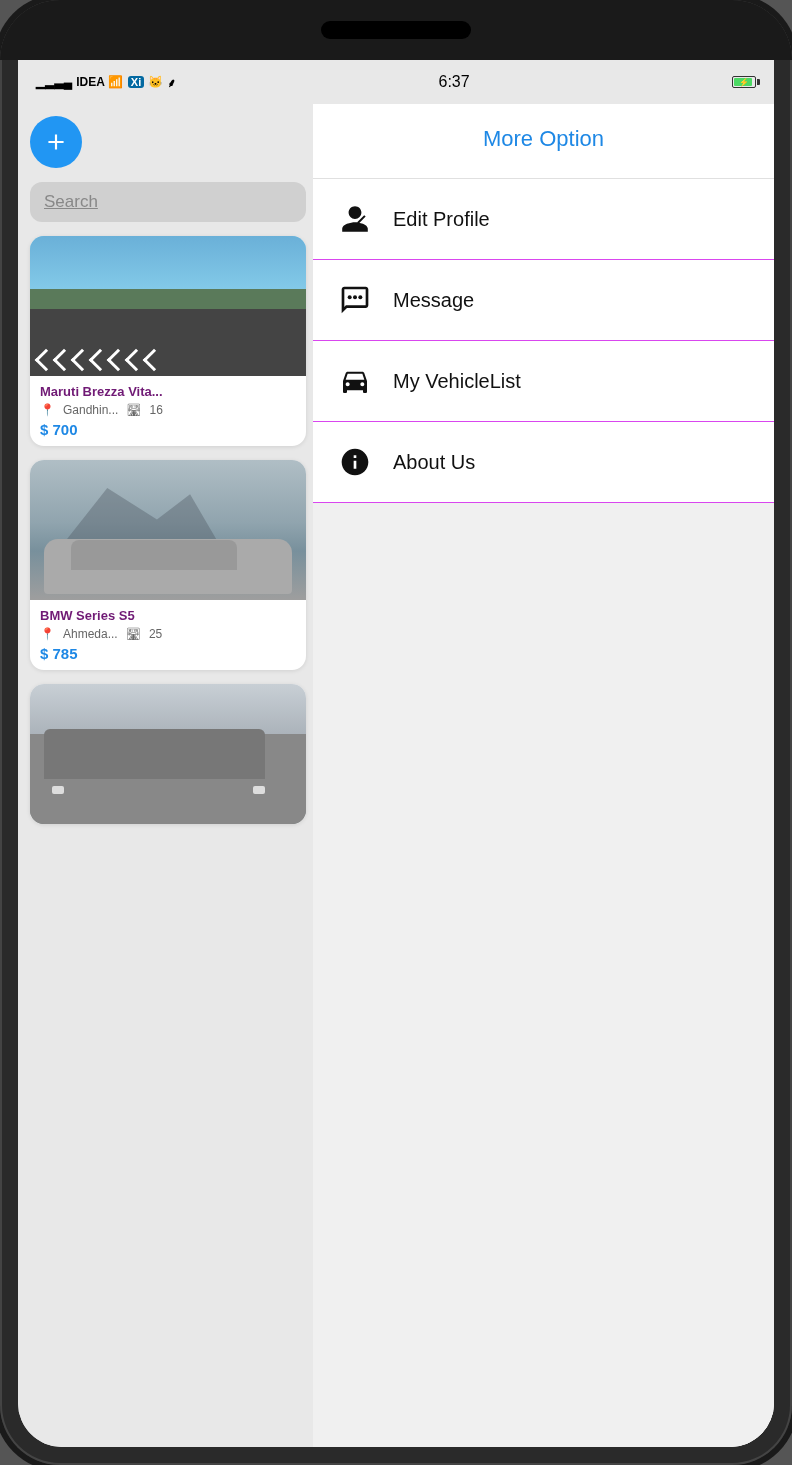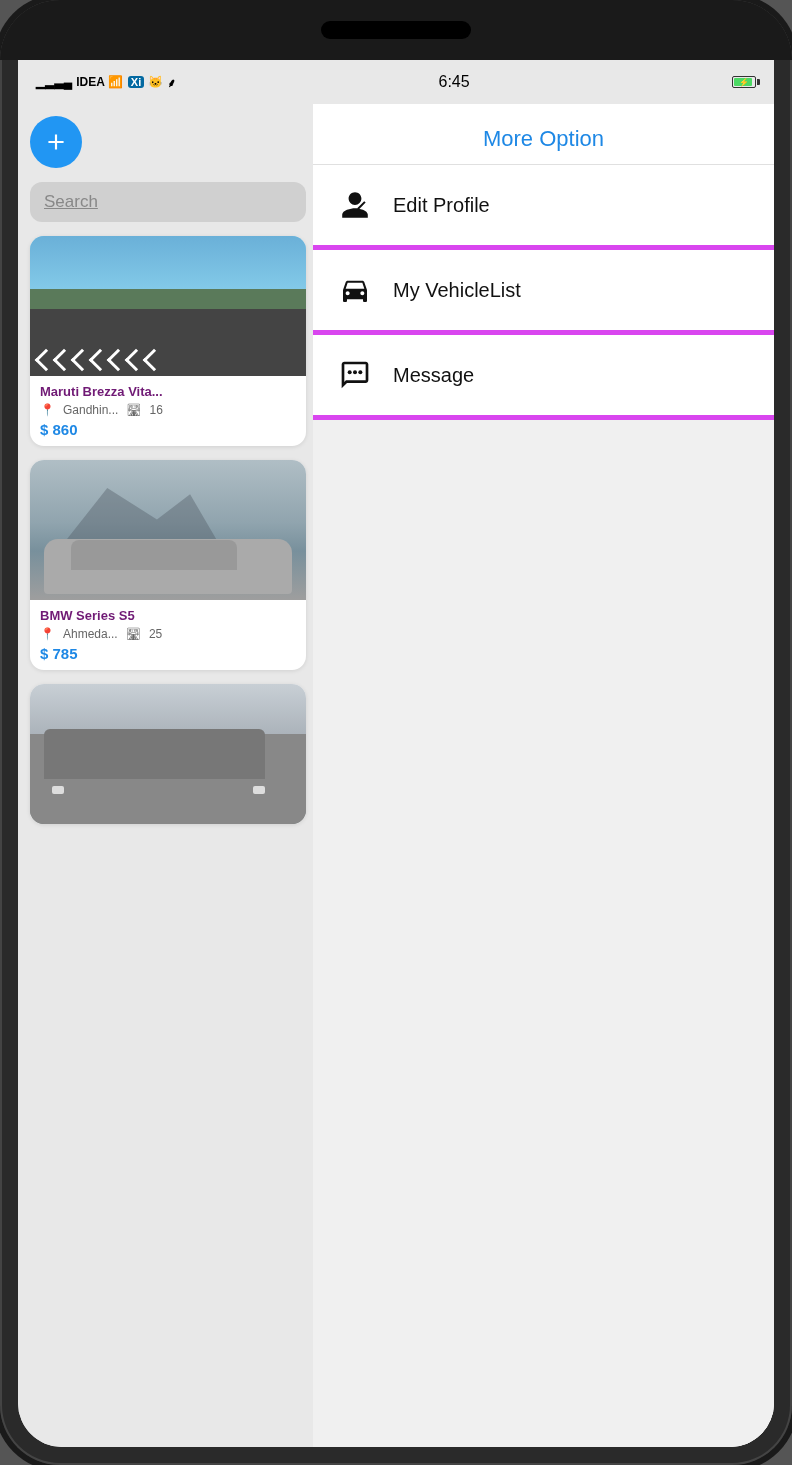--- a/index.html
+++ b/index.html
@@ -203,34 +203,34 @@
       position: absolute;
       top: 0;
       right: 0;
       width: calc(100% - 295px);
       bottom: 0;
       background: #fff;
       display: flex;
       flex-direction: column;
     }
     .menu-header {
-      padding: 22px 16px 12px;
+      padding: 22px 16px 26px;
       text-align: center;
       border-bottom: 1px solid #e0e0e0;
     }
     .menu-title {
       font-size: 22px;
       color: #1E88E5;
       font-weight: 500;
     }
     .menu-item {
       display: flex;
       align-items: center;
       padding: 22px 24px;
-      border-bottom: 5px solid #d946ef;
+      border-bottom: 1px solid #d946ef;
       cursor: pointer;
       gap: 20px;
     }
     .menu-icon {
       width: 36px;
       height: 36px;
       display: flex;
       align-items: center;
       justify-content: center;
       flex-shrink: 0;
@@ -261,21 +261,21 @@
 
     <div class="status-bar">
       <div class="status-left">
         <span>▁▂▃▄</span>
         <span>IDEA</span>
         <span>📶</span>
         <span style="background:#0369a1;color:#fff;border-radius:3px;padding:0 3px;font-size:11px;font-weight:700;">Xi</span>
         <span>🐱</span>
         <span>⸙</span>
       </div>
-      <div class="status-center">6:45</div>
+      <div class="status-center">6:37</div>
       <div class="status-right">
         <div class="battery-icon">
           <div class="battery-fill"></div>
           <span class="battery-bolt">⚡</span>
         </div>
       </div>
     </div>
 
     <div class="app-content">
 
@@ -309,21 +309,21 @@
             </div>
           </div>
           <div class="car-card-info">
             <div class="car-name">Maruti Brezza Vita...</div>
             <div class="car-meta">
               <span>📍</span>
               <span>Gandhin...</span>
               <span>🛣</span>
               <span>16</span>
             </div>
-            <div class="car-price">$ 860</div>
+            <div class="car-price">$ 700</div>
           </div>
         </div>
 
         <div class="car-card">
           <div class="car-image-placeholder">
             <div style="width:100%;height:140px;background:linear-gradient(180deg,#b0bec5 0%,#90a4ae 45%,#78909c 65%,#9e9e9e 100%);display:flex;align-items:flex-end;justify-content:center;position:relative;">
 
               <div style="position:absolute;top:20%;left:10%;width:60%;height:45%;background:rgba(80,90,100,0.4);clip-path:polygon(0% 100%, 30% 0%, 60% 50%, 80% 10%, 100% 100%);"></div>
 
               <div style="position:absolute;bottom:6px;left:5%;width:90%;height:55px;background:#aaa;border-radius:14px 14px 4px 4px;"></div>
@@ -367,38 +367,46 @@
               <path d="M12 12c2.7 0 4.8-2.1 4.8-4.8S14.7 2.4 12 2.4 7.2 4.5 7.2 7.2 9.3 12 12 12zm0 2.4c-3.2 0-9.6 1.6-9.6 4.8v2.4h19.2v-2.4c0-3.2-6.4-4.8-9.6-4.8zm8-4.2l-1.1-1.1-5.1 5.1v1.1h1.1l5.1-5.1z"></path>
             </svg>
           </div>
           <span class="menu-label">Edit Profile</span>
         </div>
 
 
         <div class="menu-item">
           <div class="menu-icon">
             <svg viewBox="0 0 24 24">
-              <path d="M18.92 6.01C18.72 5.42 18.16 5 17.5 5h-11c-.66 0-1.21.42-1.42 1.01L3 12v8c0 .55.45 1 1 1h1c.55 0 1-.45 1-1v-1h12v1c0 .55.45 1 1 1h1c.55 0 1-.45 1-1v-8l-2.08-5.99zM6.5 16c-.83 0-1.5-.67-1.5-1.5S5.67 13 6.5 13s1.5.67 1.5 1.5S7.33 16 6.5 16zm11 0c-.83 0-1.5-.67-1.5-1.5s.67-1.5 1.5-1.5 1.5.67 1.5 1.5-.67 1.5-1.5 1.5zM5 11l1.5-4.5h11L19 11H5z"></path>
-            </svg>
-          </div>
-          <span class="menu-label">My VehicleList</span>
-        </div>
-
-        <div class="menu-item">
-          <div class="menu-icon">
-            <svg viewBox="0 0 24 24">
               <path d="M20 2H4c-1.1 0-2 .9-2 2v18l4-4h14c1.1 0 2-.9 2-2V4c0-1.1-.9-2-2-2zm0 14H5.17L4 17.17V4h16v12z"></path>
               <circle cx="8" cy="10" r="1.5"></circle>
               <circle cx="12" cy="10" r="1.5"></circle>
               <circle cx="16" cy="10" r="1.5"></circle>
             </svg>
           </div>
           <span class="menu-label">Message</span>
         </div>
 
+        <div class="menu-item">
+          <div class="menu-icon">
+            <svg viewBox="0 0 24 24">
+              <path d="M18.92 6.01C18.72 5.42 18.16 5 17.5 5h-11c-.66 0-1.21.42-1.42 1.01L3 12v8c0 .55.45 1 1 1h1c.55 0 1-.45 1-1v-1h12v1c0 .55.45 1 1 1h1c.55 0 1-.45 1-1v-8l-2.08-5.99zM6.5 16c-.83 0-1.5-.67-1.5-1.5S5.67 13 6.5 13s1.5.67 1.5 1.5S7.33 16 6.5 16zm11 0c-.83 0-1.5-.67-1.5-1.5s.67-1.5 1.5-1.5 1.5.67 1.5 1.5-.67 1.5-1.5 1.5zM5 11l1.5-4.5h11L19 11H5z"></path>
+            </svg>
+          </div>
+          <span class="menu-label">My VehicleList</span>
+        </div>
+
+        <div class="menu-item">
+          <div class="menu-icon">
+            <svg viewBox="0 0 24 24">
+              <path d="M12 2C6.48 2 2 6.48 2 12s4.48 10 10 10 10-4.48 10-10S17.52 2 12 2zm1 15h-2v-6h2v6zm0-8h-2V7h2v2z"></path>
+            </svg>
+          </div>
+          <span class="menu-label">About Us</span>
+        </div>
 
 
         <div class="menu-empty"></div>
       </div>
 
     </div>
   </div>
 </div>
 
 </body></html>

